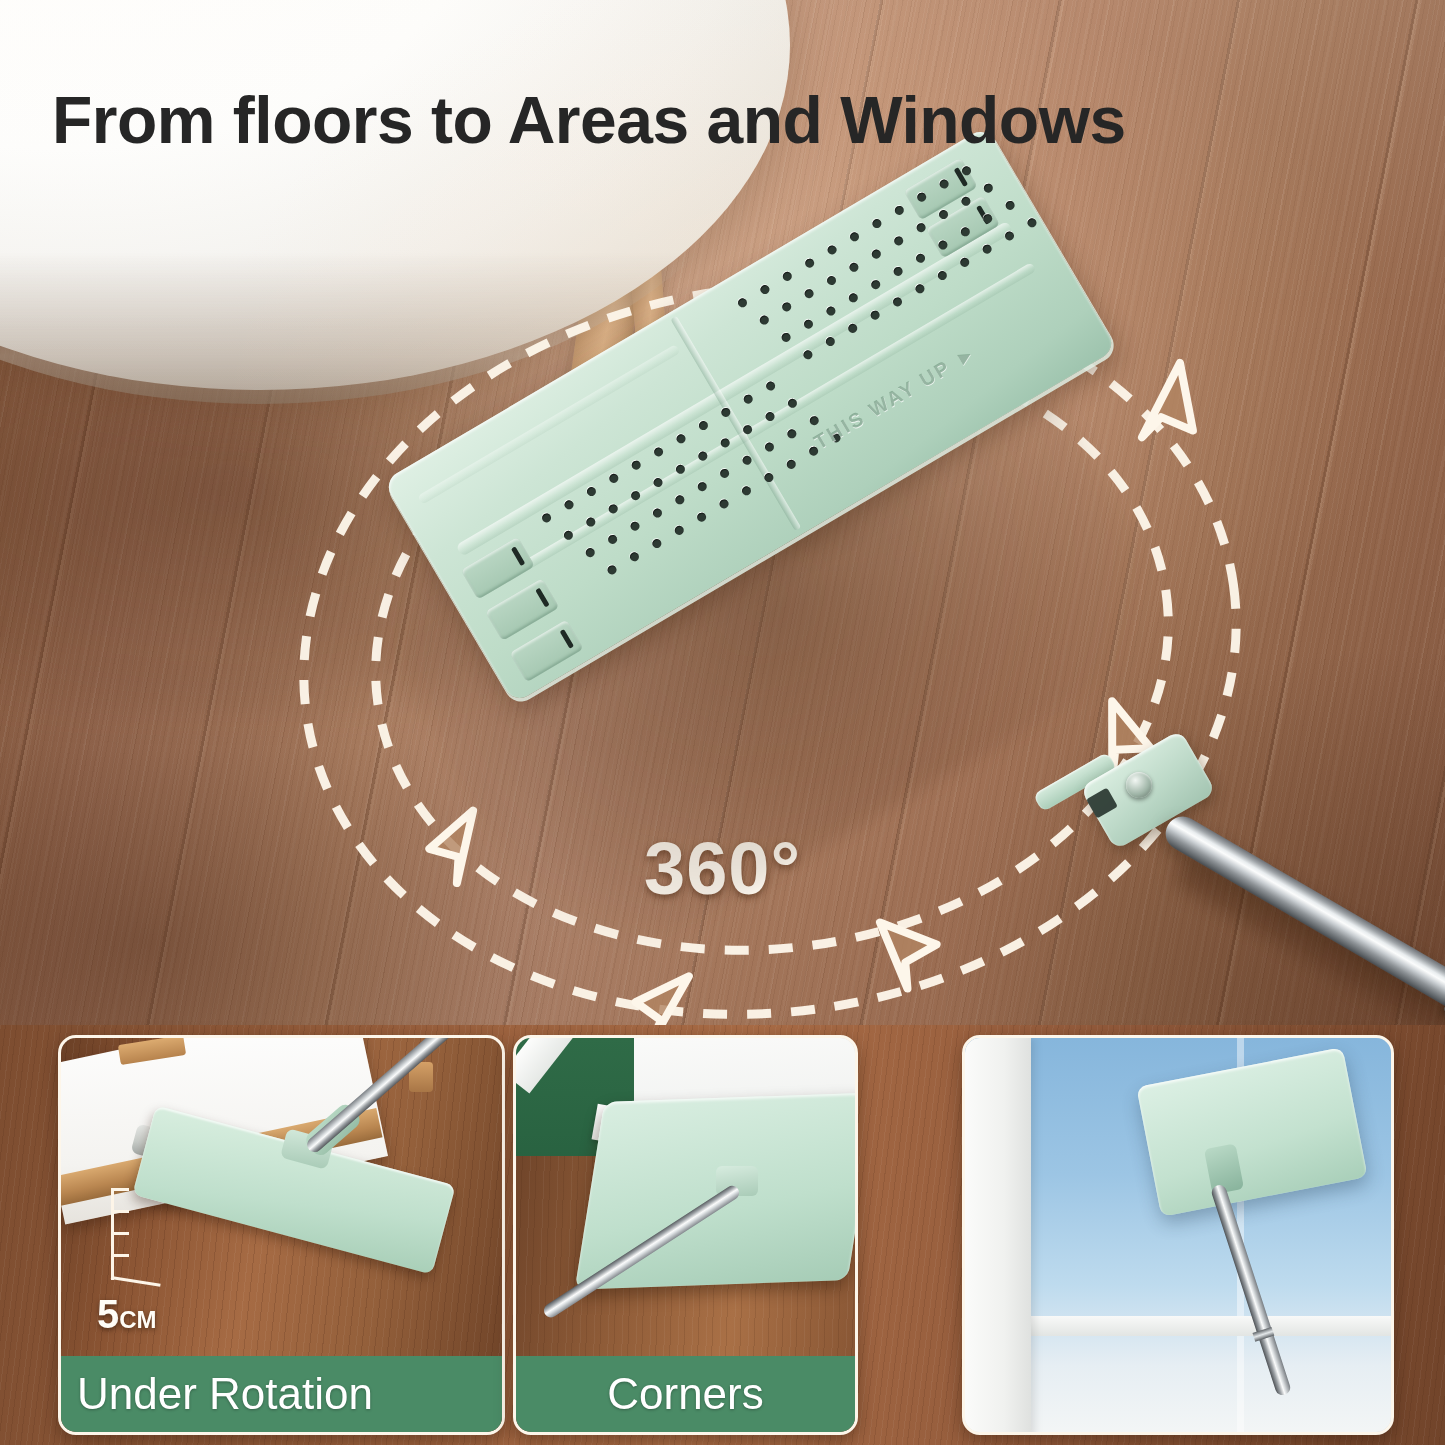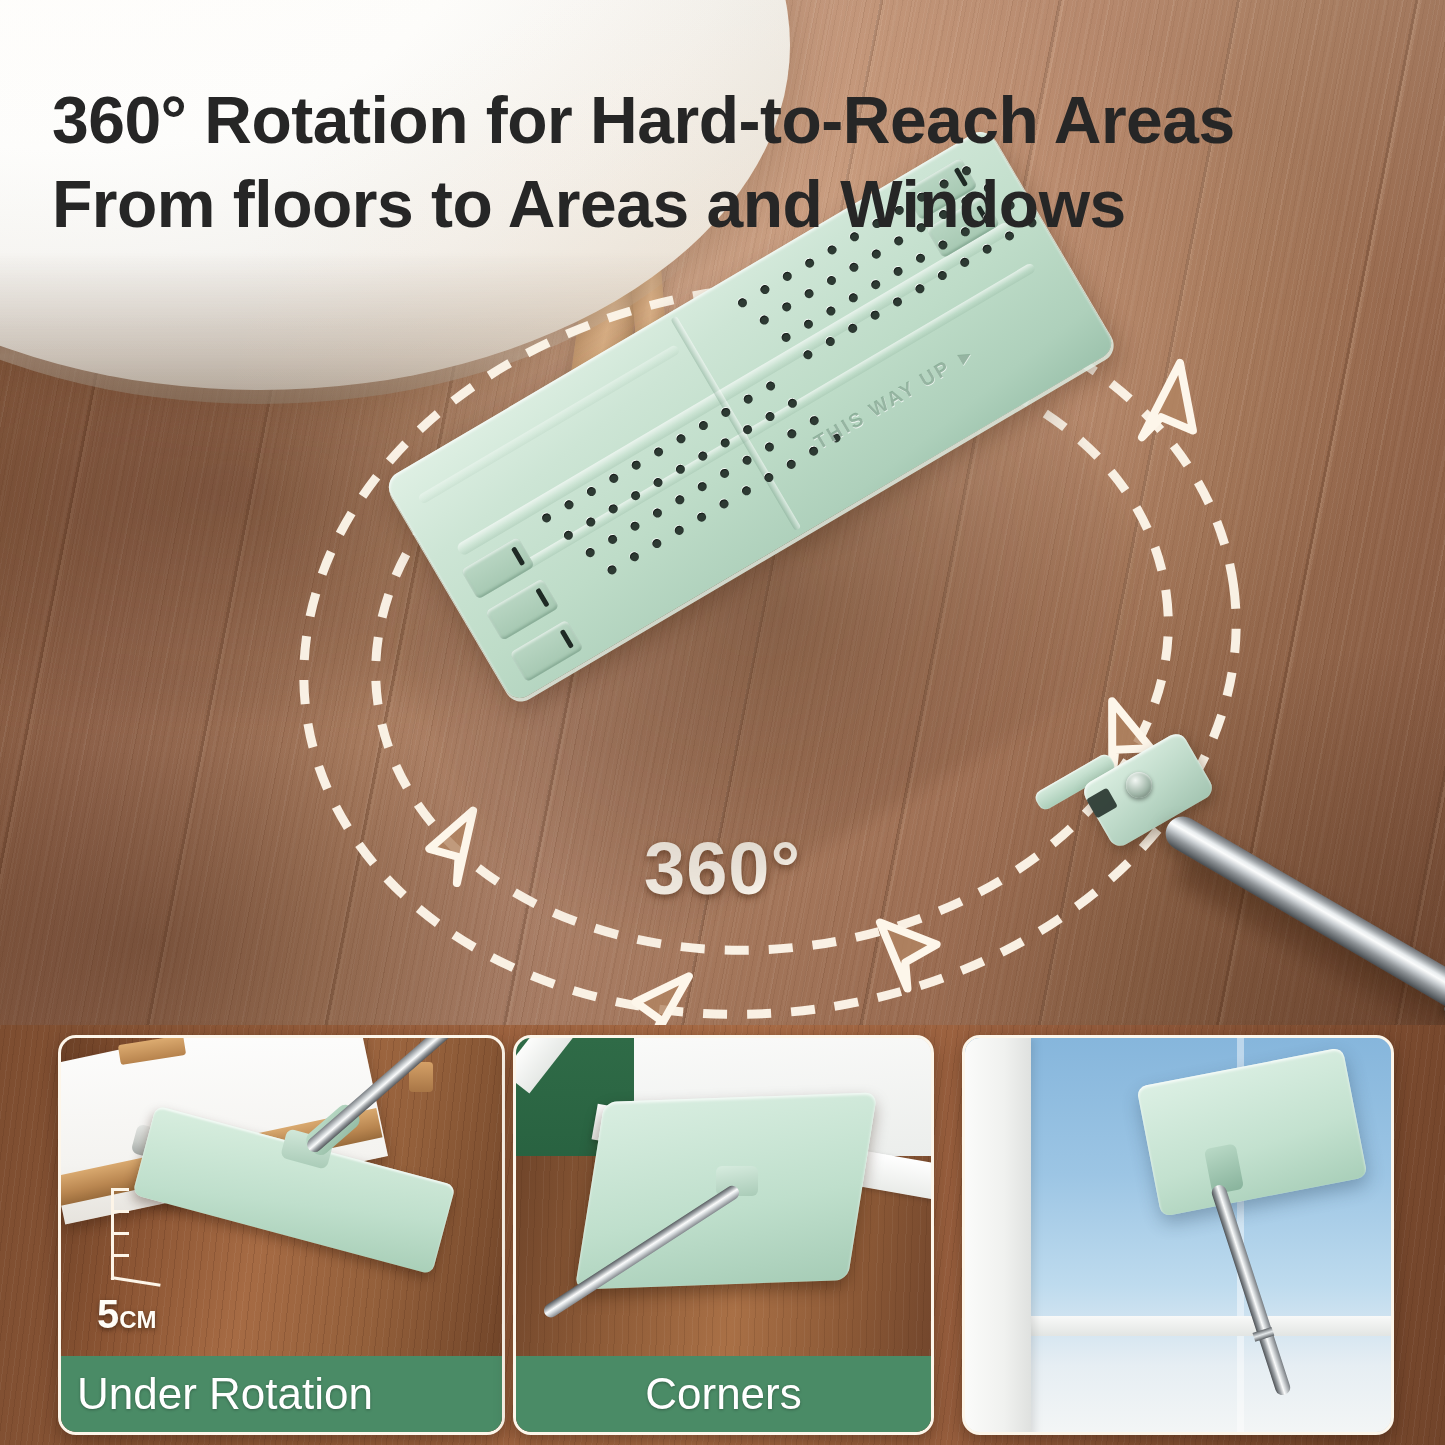--- a/index.html
+++ b/index.html
@@ -281,21 +281,21 @@
   .panel {
     position: absolute; top: 10px;
     height: 400px;
     border: 3px solid #fdf6ea;
     border-radius: 18px;
     overflow: hidden;
     box-shadow: 0 6px 18px rgba(40,18,6,0.4);
     background: #ddd;
   }
   .p1 { left: 58px;  width: 447px; }
-  .p2 { left: 513px; width: 421px; }
+  .p2 { left: 513px; width: 345px; }
   .p3 { left: 962px; width: 432px; }
 
   .caption {
     position: absolute; left: 0; right: 0; bottom: 0;
     height: 76px;
     background: #4a8b66;
     color: #ffffff;
     font-size: 44px;
     line-height: 76px;
     padding: 0 16px;
@@ -646,21 +646,20 @@
       <div class="joint-notch"></div>
       <div class="joint-pin"></div>
 
       <div class="handle-shadow"></div>
       <div class="handle handle-1"></div>
       <div class="handle-ring ring-1"></div>
 
     </div>
 
     <div class="headline">
-      <span class="l1">360° Rotation for Hard-to-Reach Areas</span>
       <span class="l2">From floors to Areas and Windows</span>
     </div>
   </div>
 
   <div class="thumbs">
     <div class="thumb-floor"></div>
 
     <div class="panel p1">
       <div class="p1-scene">
         <div class="p1-floor"></div>

